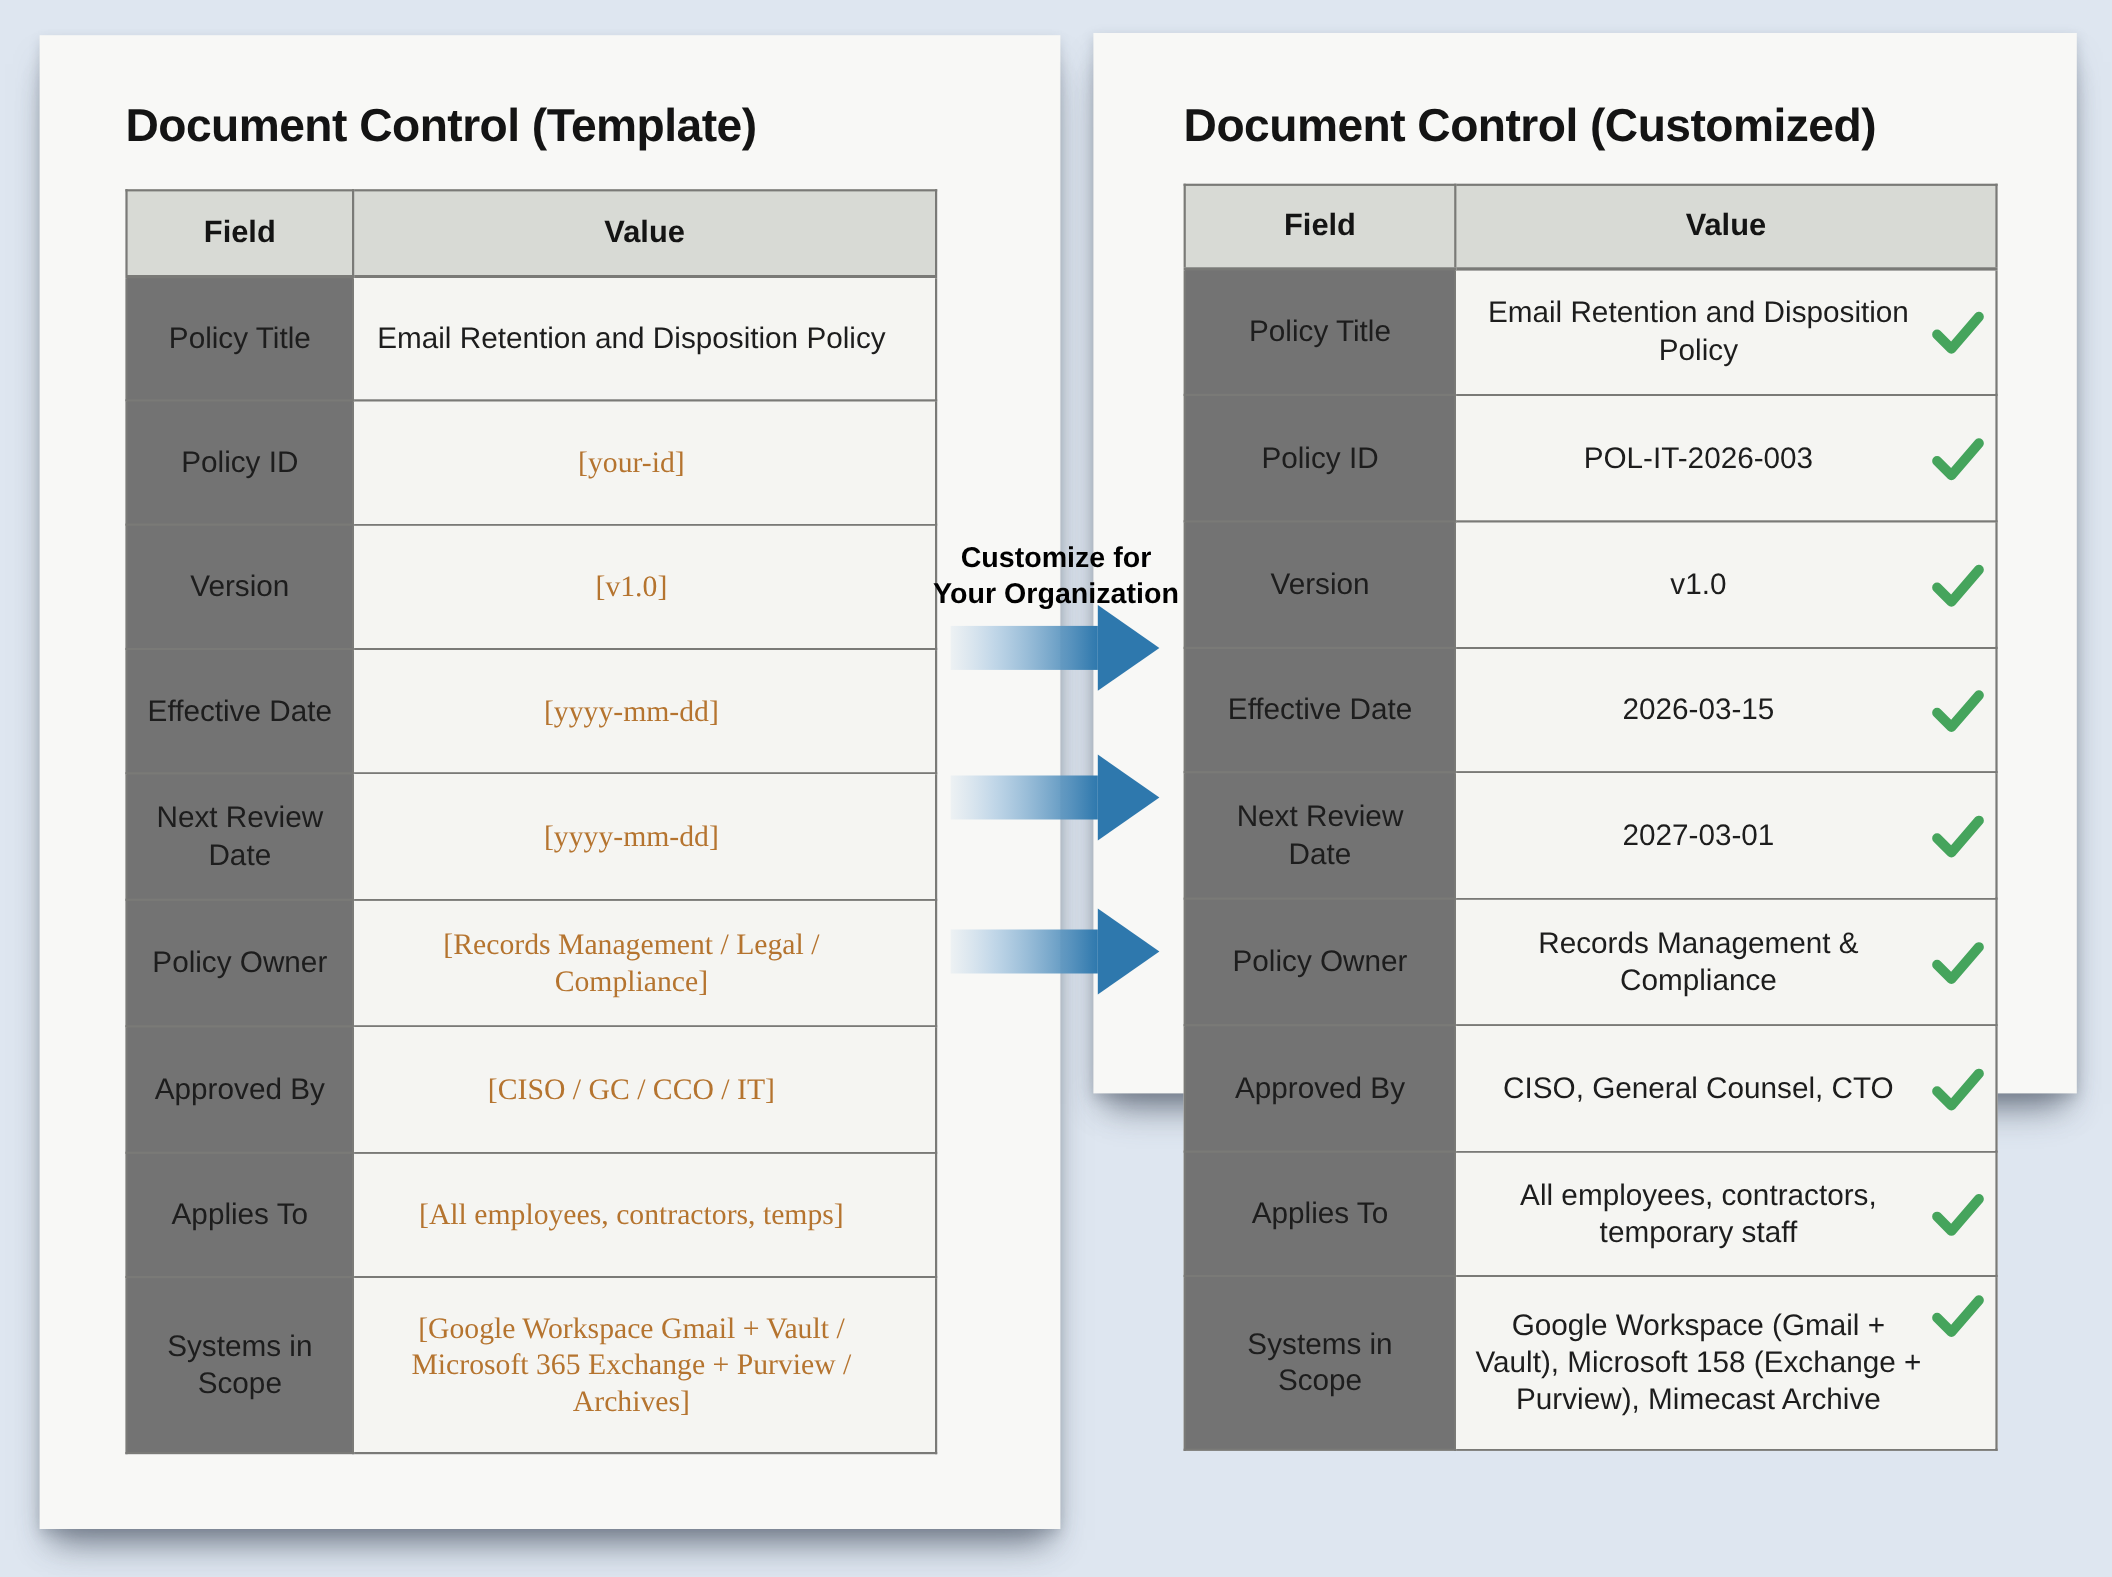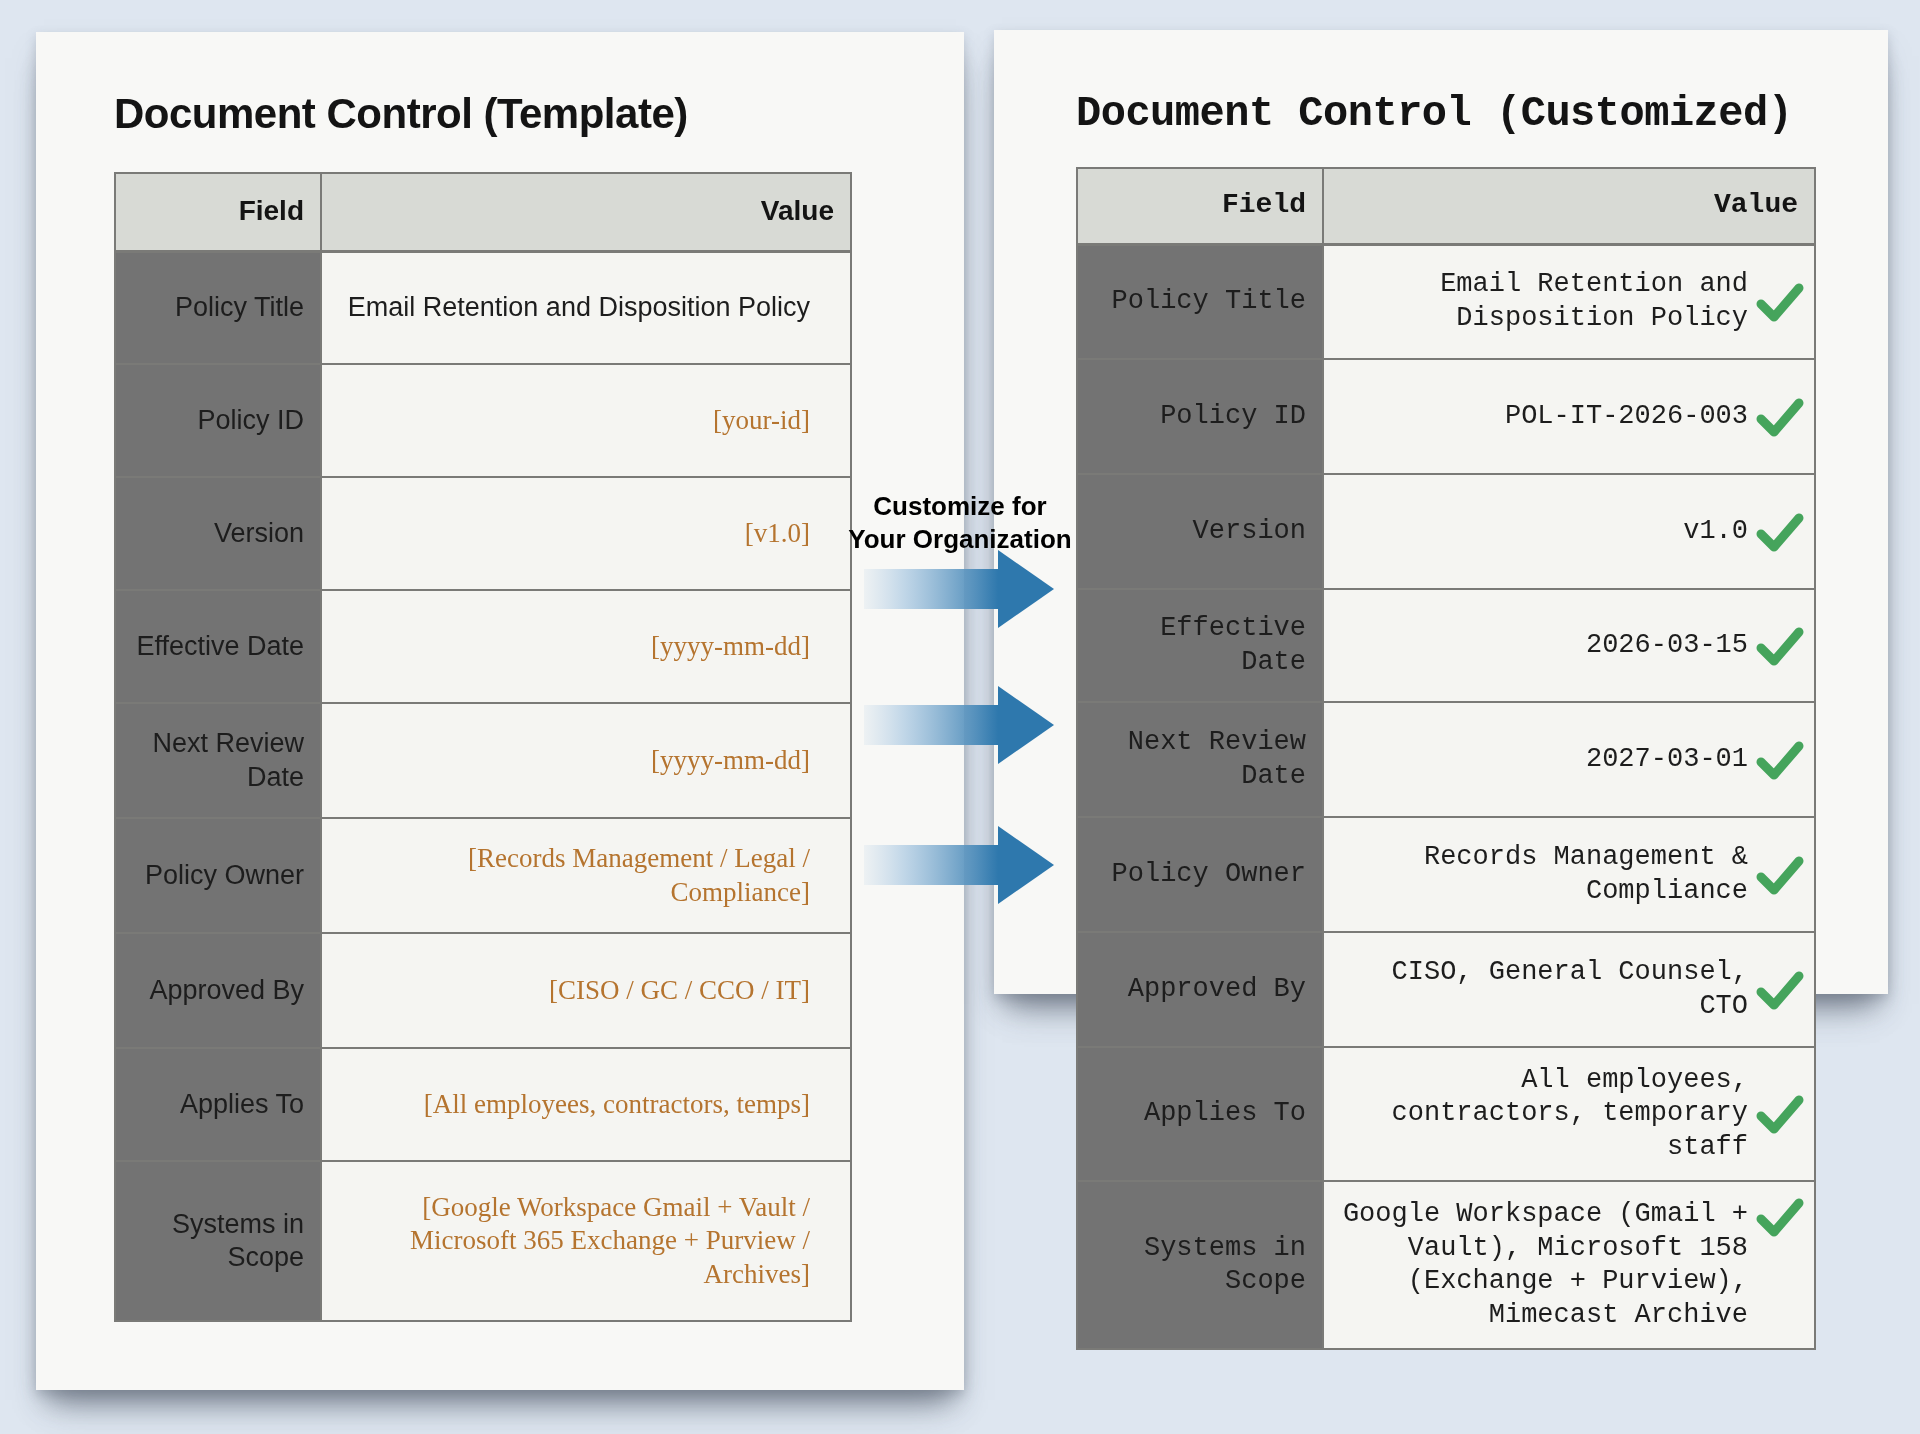--- a/index.html
+++ b/index.html
@@ -12,42 +12,42 @@
   .stage{position:absolute;inset:0;}
 
   
   .paper{
     position:absolute;background:#f8f8f6;
     box-shadow:0 4px 10px rgba(100,110,125,.28),
                0 18px 26px -8px rgba(80,90,105,.55),
                0 30px 34px -18px rgba(80,90,105,.45);
   }
   .paper.left{left:36px;top:32px;width:928px;height:1358px;}
-  .paper.right{left:994px;top:30px;width:894px;height:964px;font-family:Liberation Mono, monospace;}
+  .paper.right{left:994px;top:30px;width:894px;height:964px;}
 
   h1.panel-title{
     position:absolute;margin:0;font-size:42px;font-weight:bold;
     letter-spacing:-.5px;color:#141414;white-space:nowrap;
   }
   .paper.left  h1.panel-title{left:78px;top:58px;}
   .paper.right h1.panel-title{left:82px;top:60px;}
 
   
   table.doc{
     position:absolute;border-collapse:collapse;table-layout:fixed;
     background:#f5f5f2;
   }
   .paper.left  table.doc{left:78px;top:140px;width:738px;}
   .paper.right table.doc{left:82px;top:137px;width:740px;}
 
   table.doc th, table.doc td{
     border:2px solid #7a7a77;
     padding:16px 16px;
     font-size:27px;line-height:1.24;
-    vertical-align:middle;text-align:right;
+    vertical-align:middle;text-align:center;
   }
   table.doc tr.hrow th{
     background:#d8dad5;font-weight:bold;font-size:28px;color:#141414;
     border-bottom-width:3px;
   }
   table.doc td.field{background:#737373;color:#1d1d1d;}
   table.doc td.value{background:#f5f5f2;position:relative;}
   .paper.left  col.c-field{width:206px;}
   .paper.right col.c-field{width:246px;}
   .paper.left  td.value{padding-right:40px;}

